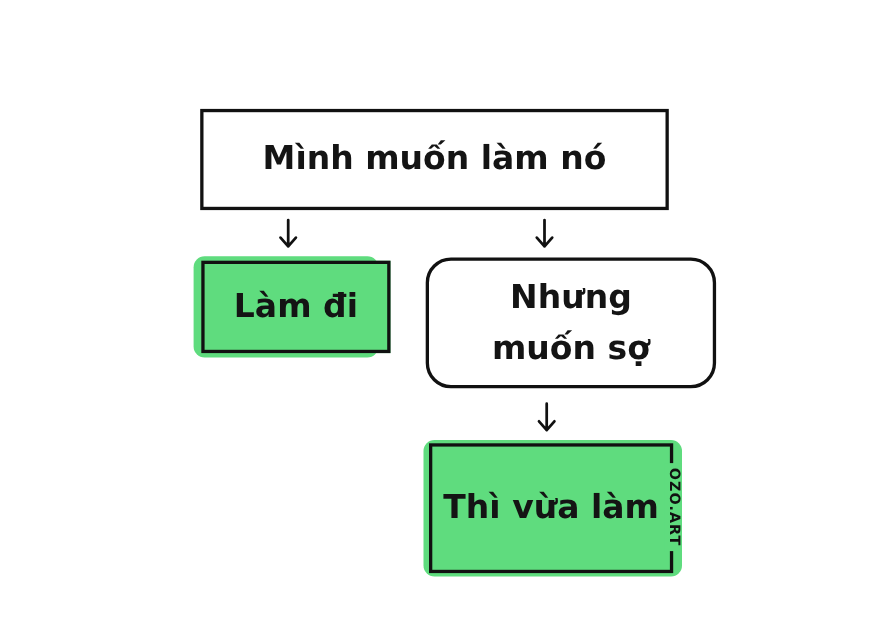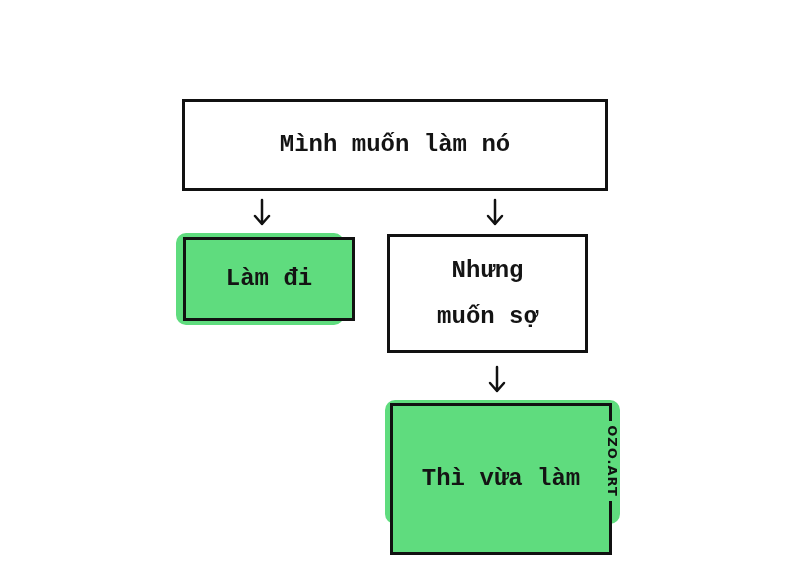--- a/index.html
+++ b/index.html
@@ -6,21 +6,21 @@
   body {
     width: 800px; height: 578px; background: #ffffff; position: relative; overflow: hidden;
     font-family: "DejaVu Sans", "Liberation Sans", sans-serif;
   }
   .box {
     position: absolute; box-sizing: border-box;
     border: 3px solid #111111;
     display: flex; align-items: center; justify-content: center; text-align: center;
     font-weight: bold; color: #141414;
   }
-  .box .txt { font-size: 24px; line-height: 46px; font-family: Liberation Mono, monospace; }
+  .box .txt { font-size: 30px; line-height: 46px; }
   .green { background: #5fdc7e; }
   .green-blob {
     position: absolute; background: #5fdc7e; border-radius: 10px;
   }
   .arrow { position: absolute; width: 20px; height: 30px; }
   .watermark {
     position: absolute; font-weight: bold; font-size: 13px; color: #111;
     transform: rotate(90deg); transform-origin: center; letter-spacing: 1px;
     font-family: "DejaVu Sans", sans-serif;
   }
@@ -38,27 +38,27 @@
 
 <svg class="arrow" style="left:485px; top:198px;" viewBox="0 0 20 30">
   <path d="M10 2 L10 26 M3 18 L10 26 L17 18" fill="none" stroke="#111" stroke-width="2.5" stroke-linecap="round" stroke-linejoin="round"></path>
 </svg>
 
 <div class="green-blob" style="left:176px; top:233px; width:168px; height:92px;"></div>
 <div class="box green" style="left:183px; top:237px; width:172px; height:84px;">
   <span class="txt">Làm đi</span>
 </div>
 
-<div class="box" style="left:387px; top:234px; width:201px; height:119px; flex-direction:column;">
+<div class="box" style="left:387px; top:234px; width:264px; height:119px; flex-direction:column;border-radius:23px;">
   <span class="txt">Nhưng</span>
   <span class="txt">muốn sợ</span>
 </div>
 
 <svg class="arrow" style="left:487px; top:365px;" viewBox="0 0 20 30">
   <path d="M10 2 L10 26 M3 18 L10 26 L17 18" fill="none" stroke="#111" stroke-width="2.5" stroke-linecap="round" stroke-linejoin="round"></path>
 </svg>
 
 <div class="green-blob" style="left:385px; top:400px; width:235px; height:124px;"></div>
-<div class="box green" style="left:390px; top:403px; width:222px; height:152px; flex-direction:column;">
+<div class="box green" style="left:390px; top:403px; width:222px; height:118px; flex-direction:column;">
   <span class="txt">Thì vừa làm</span>
 </div>
 
 <div class="watermark" style="left:572px; top:453px; width:80px; height:16px; text-align:center; line-height:16px; background:#5fdc7e;">OZO.ART</div>
 
 </body></html>

